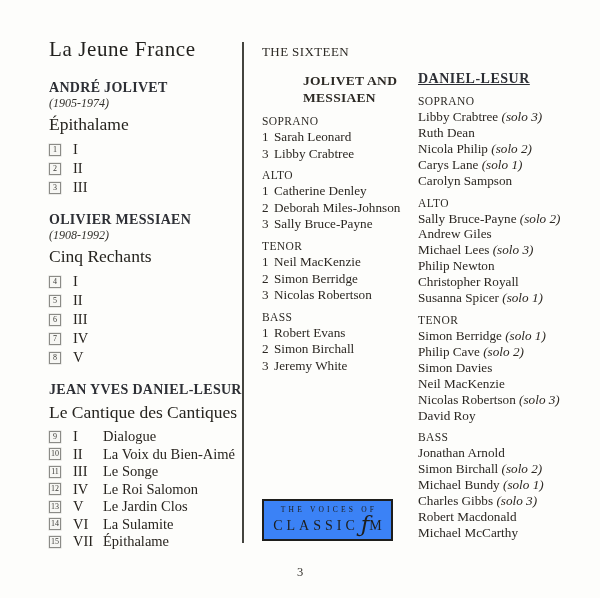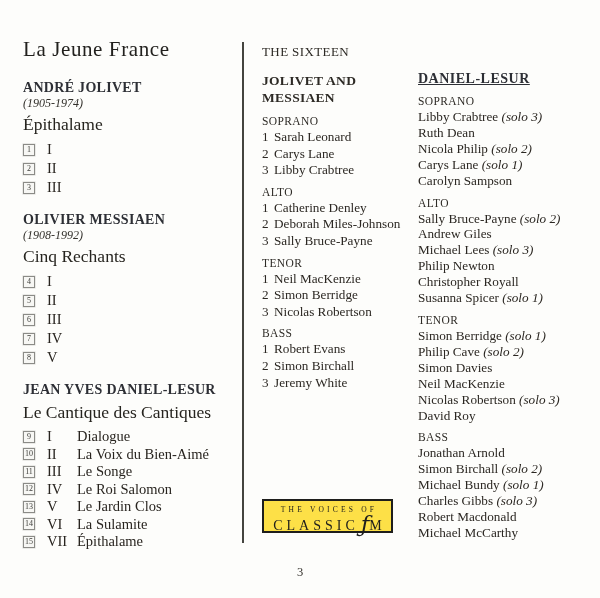--- a/index.html
+++ b/index.html
@@ -10,21 +10,21 @@
     color:#28241f;
     position:relative;
     overflow:hidden;
   }
   .page{position:absolute;inset:0;}
   .divider{
     position:absolute;left:242px;top:42px;width:2px;height:501px;
     background:#44443f;
   }
   
-  .col-left{position:absolute;left:23px;top:36px;width:205px;}
+  .col-left{position:absolute;left:49px;top:36px;width:205px;}
   .album-title{
     font-size:21px;line-height:27px;letter-spacing:0.6px;
     font-weight:normal;margin:0 0 9px 0;color:#22211e;
   }
   .composer-block{margin-top:14px;}
   .composer-block:first-child{margin-top:16px;}
   .composer-name{
     font-size:14px;line-height:17px;font-weight:bold;
     letter-spacing:0.3px;color:#2d2f35;
   }
@@ -35,37 +35,37 @@
   .track-box{
     width:10px;height:10px;border:1px solid #8b8b87;background:#f7f7f4;
     font-size:8px;line-height:10px;text-align:center;color:#3c3c38;
     flex:none;box-shadow:0 0 0 0.5px #d8d8d4;
   }
   .track-roman{margin-left:12px;font-size:14.5px;min-width:30px;}
   .track-title{font-size:14.5px;}
   
   .col-mid{position:absolute;left:262px;top:44px;width:150px;}
   .mid-heading{font-size:13px;line-height:15px;letter-spacing:0.4px;color:#2d2a25;}
-  .mid-sub{margin-top:13px;}
+  .mid-sub{margin-top:13px;margin-left:41px;}
   .mid-sub div{font-size:13.5px;line-height:17px;font-weight:bold;letter-spacing:0.3px;color:#2d2a25;}
   .voice-label{font-size:11.5px;line-height:15px;letter-spacing:0.4px;margin-top:6px;color:#2e2b26;}
   .col-mid .voice-label:first-child{margin-top:8px;}
   .singer-row{font-size:13.2px;line-height:16.6px;white-space:nowrap;color:#2b2722;}
   .singer-num{display:inline-block;min-width:8px;margin-right:4px;}
   .solo{font-style:italic;margin-top:44px;}
   
   .col-right{position:absolute;left:418px;top:70px;width:175px;}
   .right-heading{font-size:14px;line-height:17px;font-weight:bold;letter-spacing:0.5px;color:#2d2f35;text-decoration:underline;}
   .col-right .voice-label{margin-top:7px;}
   .col-right .singer-row{line-height:15.9px;}
   
   .logo{
-    position:absolute;left:262px;top:499px;width:131px;height:34px;
+    position:absolute;left:262px;top:499px;width:131px;height:42px;
     border:2px solid #1e1e1c;box-sizing:border-box;text-align:center;
-    background:#fde047;color:#1e1e1c;
+    background:#3b82f6;color:#1e1e1c;
   }
   .logo-line1{font-size:7.5px;letter-spacing:3.2px;margin-top:4px;white-space:nowrap;text-indent:3px;}
   .logo-line2{font-size:14px;letter-spacing:4px;line-height:16px;white-space:nowrap;}
   .logo-f{
     font-size:23px;font-style:italic;letter-spacing:0;
     position:relative;top:2px;margin-left:2px;font-family:"DejaVu Serif",serif;
   }
   .logo-m{letter-spacing:0;}
   
   .page-number{
@@ -169,21 +169,20 @@
 
   <div class="col-mid">
     <div class="mid-heading">THE SIXTEEN</div>
     <div class="mid-sub">
       <div>JOLIVET AND</div>
       <div>MESSIAEN</div>
     </div>
     <div id="mid-sections">
         <div class="voice-label">SOPRANO</div>
         <div class="singer-row"><span class="singer-num">1</span><span class="singer-name">Sarah Leonard</span></div>
-        <div class="singer-row"><span class="singer-num">2</span><span class="singer-name">Carys Lane</span></div>
         <div class="singer-row"><span class="singer-num">3</span><span class="singer-name">Libby Crabtree</span></div>
         <div class="voice-label">ALTO</div>
         <div class="singer-row"><span class="singer-num">1</span><span class="singer-name">Catherine Denley</span></div>
         <div class="singer-row"><span class="singer-num">2</span><span class="singer-name">Deborah Miles-Johnson</span></div>
         <div class="singer-row"><span class="singer-num">3</span><span class="singer-name">Sally Bruce-Payne</span></div>
         <div class="voice-label">TENOR</div>
         <div class="singer-row"><span class="singer-num">1</span><span class="singer-name">Neil MacKenzie</span></div>
         <div class="singer-row"><span class="singer-num">2</span><span class="singer-name">Simon Berridge</span></div>
         <div class="singer-row"><span class="singer-num">3</span><span class="singer-name">Nicolas Robertson</span></div>
         <div class="voice-label">BASS</div>

